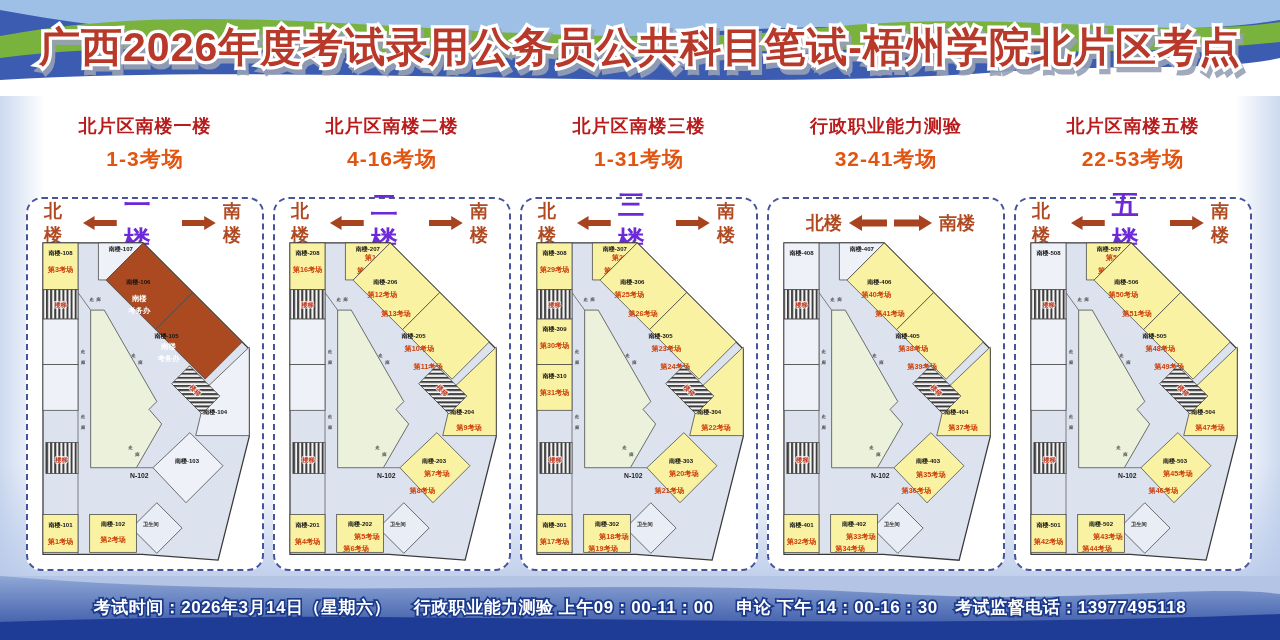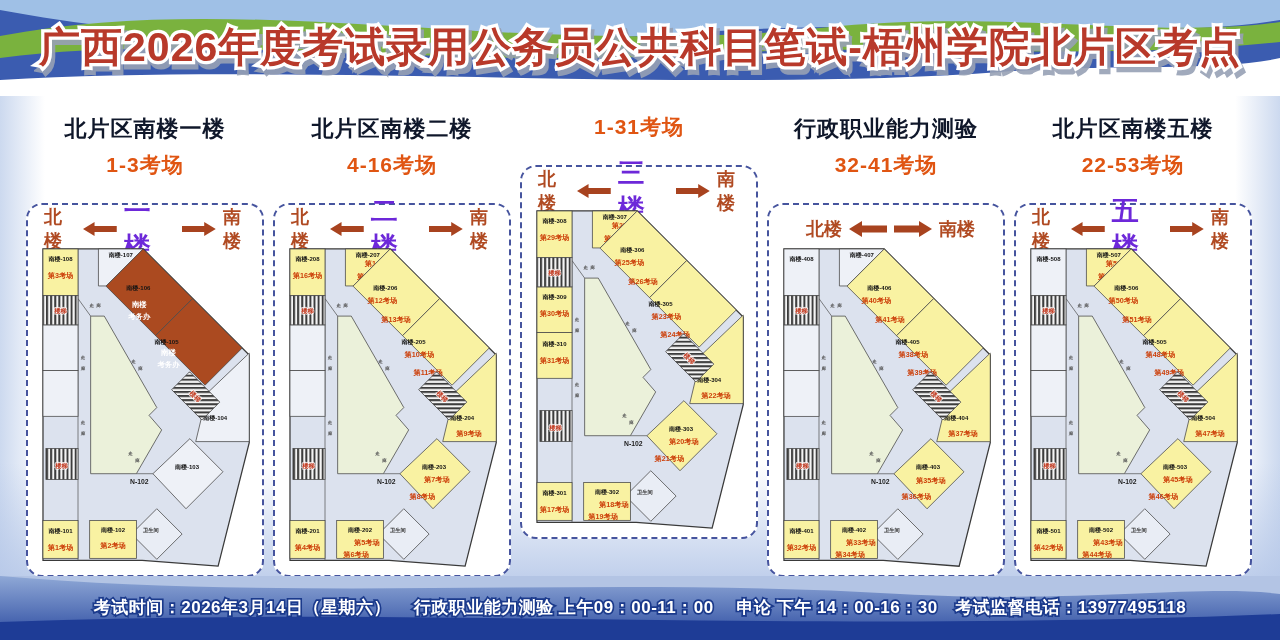--- a/index.html
+++ b/index.html
@@ -5,21 +5,21 @@
   html,body{margin:0;padding:0;}
   body{font-family:"Liberation Sans","DejaVu Sans",sans-serif;background:#ffffff;}
   .stage{position:relative;width:1280px;height:640px;overflow:hidden;background:#ffffff;}
   .stage::before{content:'';position:absolute;top:96px;bottom:64px;left:0;right:0;z-index:0;
      background:linear-gradient(90deg,#ccd9ef 0%,rgba(255,255,255,0) 3.5%,rgba(255,255,255,0) 96.5%,#ccd9ef 100%);}
   .stage::after{content:'';position:absolute;left:0;right:0;bottom:62px;height:115px;z-index:0;
      background:linear-gradient(180deg,rgba(189,206,235,0) 0%,rgba(181,199,232,.85) 100%);}
   .banner{display:block;position:relative;z-index:2;}
   .content{position:relative;z-index:2;display:flex;gap:9px;padding:0 26px;margin-top:10px;}
   .col{width:238px;display:flex;flex-direction:column;align-items:center;}
-  .p-title{font-size:22px;font-weight:800;color:#0f172a;margin:8px 0 0 0;letter-spacing:1px;}
+  .p-title{font-size:18px;font-weight:800;color:#b91c1c;margin:8px 0 0 0;letter-spacing:1px;}
   .p-sub{font-size:21px;font-weight:800;color:#e05512;margin:7px 0 24px 0;letter-spacing:1px;}
   .panel{width:238px;height:374px;box-sizing:border-box;border:2px dashed #46549e;border-radius:16px;
      background:#ffffff;padding:6px 7px 4px 16px;display:flex;flex-direction:column;align-items:center;}
   .nav{display:flex;align-items:center;justify-content:center;gap:7px;height:34px;margin-top:1px;}
   .nav .side{font-size:18px;font-weight:800;color:#b04a22;}
   .nav .floor{font-size:27px;font-weight:900;color:#6d28d9;letter-spacing:2px;}
   .floor-map{display:block;margin-top:2px;}
   .rm{stroke:#4a4a4a;stroke-width:.8;}
   .ln{stroke:#4a4a4a;stroke-width:.7;}
   svg text{font-family:"Liberation Sans","DejaVu Sans",sans-serif;}
@@ -259,20 +259,21 @@
               <text x="101" y="125" class="t-small" text-anchor="middle">廊</text>
               <text x="91" y="213" class="t-small" text-anchor="middle">走</text>
               <text x="98" y="220" class="t-small" text-anchor="middle">廊</text>
             </g>
             <text x="100" y="243" class="t-hall" text-anchor="middle">N-102</text>
             <text x="112" y="292" class="t-wc" text-anchor="middle">卫生间</text>
           </svg>
         </div>
       </div>
       <div class="col">
+        <div class="p-title">北片区南楼三楼</div>
         <div class="p-sub">1-31考场</div>
         <div class="panel">
           <div class="nav">
             <span class="side">北楼</span>
             <svg width="38" height="16" viewBox="0 0 38 16">
               <polygon points="38,4.5 13,4.5 13,0 0,8 13,16 13,11.5 38,11.5" fill="#a8431f"></polygon>
             </svg>
             <span class="floor">三楼</span>
             <svg width="38" height="16" viewBox="0 0 38 16">
               <polygon points="0,4.5 25,4.5 25,0 38,8 25,16 25,11.5 0,11.5" fill="#a8431f"></polygon>

